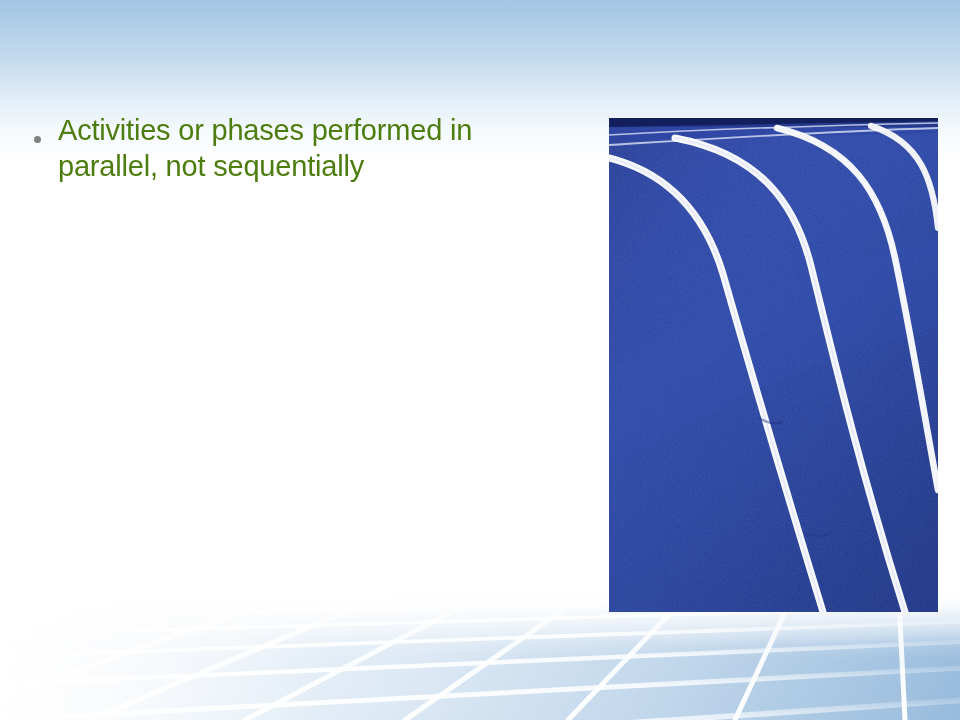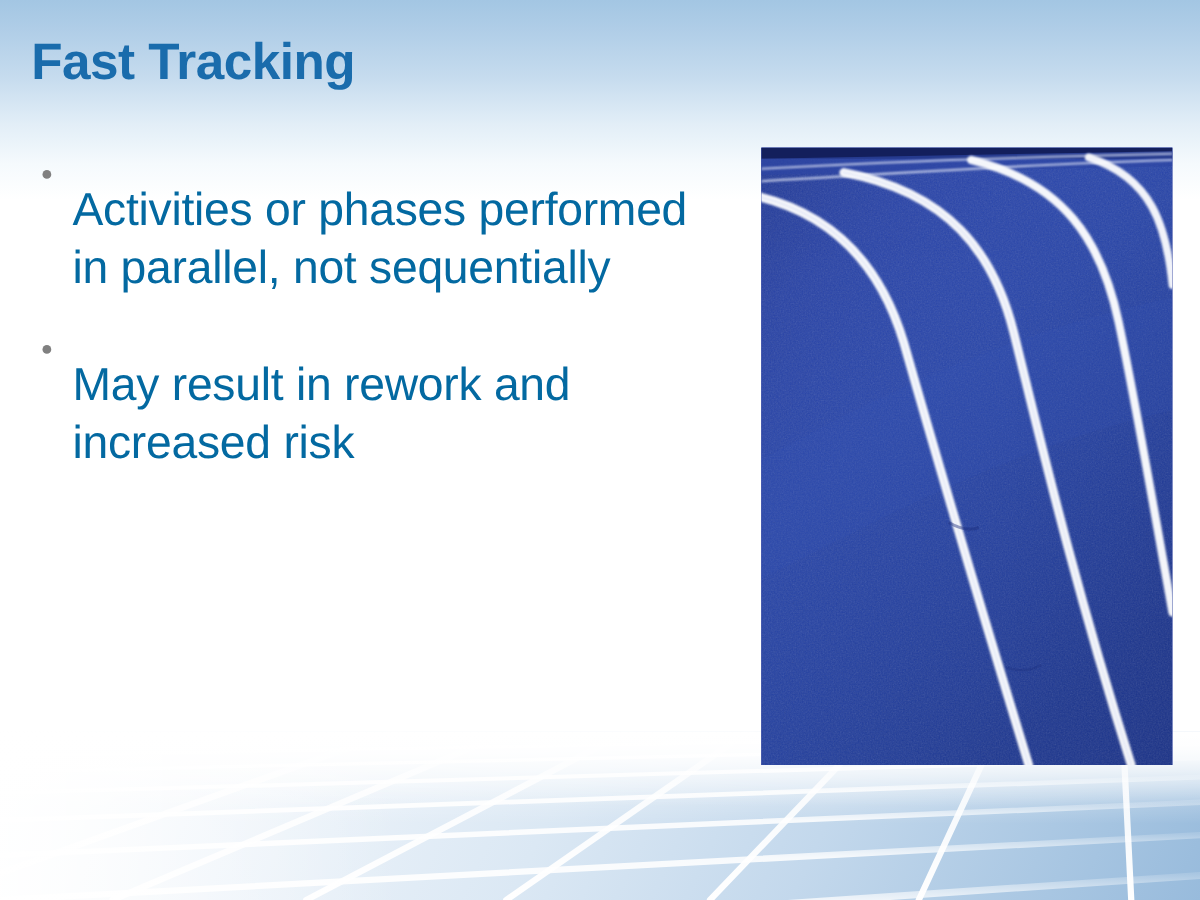--- a/index.html
+++ b/index.html
@@ -124,25 +124,24 @@
     width: 7px;
     height: 7px;
     border-radius: 50%;
     background: #808080;
     margin-top: 24px;
     margin-right: 17px;
   }
 
   .bullet-text {
     flex: 1 1 auto;
-    font-size: 37px;
+    font-size: 29px;
     line-height: 1.25;
-    color: #0369a1;
+    color: #4d7c0f;
     letter-spacing: -0.2px;
-    margin-top: 33px;
   }
 
   
   .photo {
     position: absolute;
     left: 609px;
     top: 118px;
     width: 329px;
     height: 494px;
     overflow: hidden;
@@ -187,33 +186,28 @@
         <line x1="-20" y1="72" x2="980" y2="36" stroke-width="3.8"></line>
         <line x1="-20" y1="100" x2="980" y2="56" stroke-width="4.4"></line>
         <line x1="-20" y1="136" x2="980" y2="82" stroke-width="5"></line>
         <line x1="-20" y1="182" x2="980" y2="114" stroke-width="5.6"></line>
       </g>
     </svg>
     <div class="floor-fade-top"></div>
     <div class="floor-fade-left"></div>
   </div>
 
-  <div class="title">Fast Tracking</div>
 
   <div class="body">
 
     <div class="bullet-row">
       <div class="bullet-dot"></div>
       <div class="bullet-text">Activities or phases performed in parallel, not sequentially</div>
     </div>
 
-    <div class="bullet-row">
-      <div class="bullet-dot"></div>
-      <div class="bullet-text">May result in rework and increased risk</div>
-    </div>
 
 
   </div>
 
   <div class="photo">
     <svg width="329" height="494" viewBox="0 0 329 494" preserveAspectRatio="none">
       <defs>
         <linearGradient id="trackBase" x1="0" y1="0" x2="0.55" y2="1">
           <stop offset="0%" stop-color="#2a43a6"></stop>
           <stop offset="20%" stop-color="#2c47ad"></stop>

